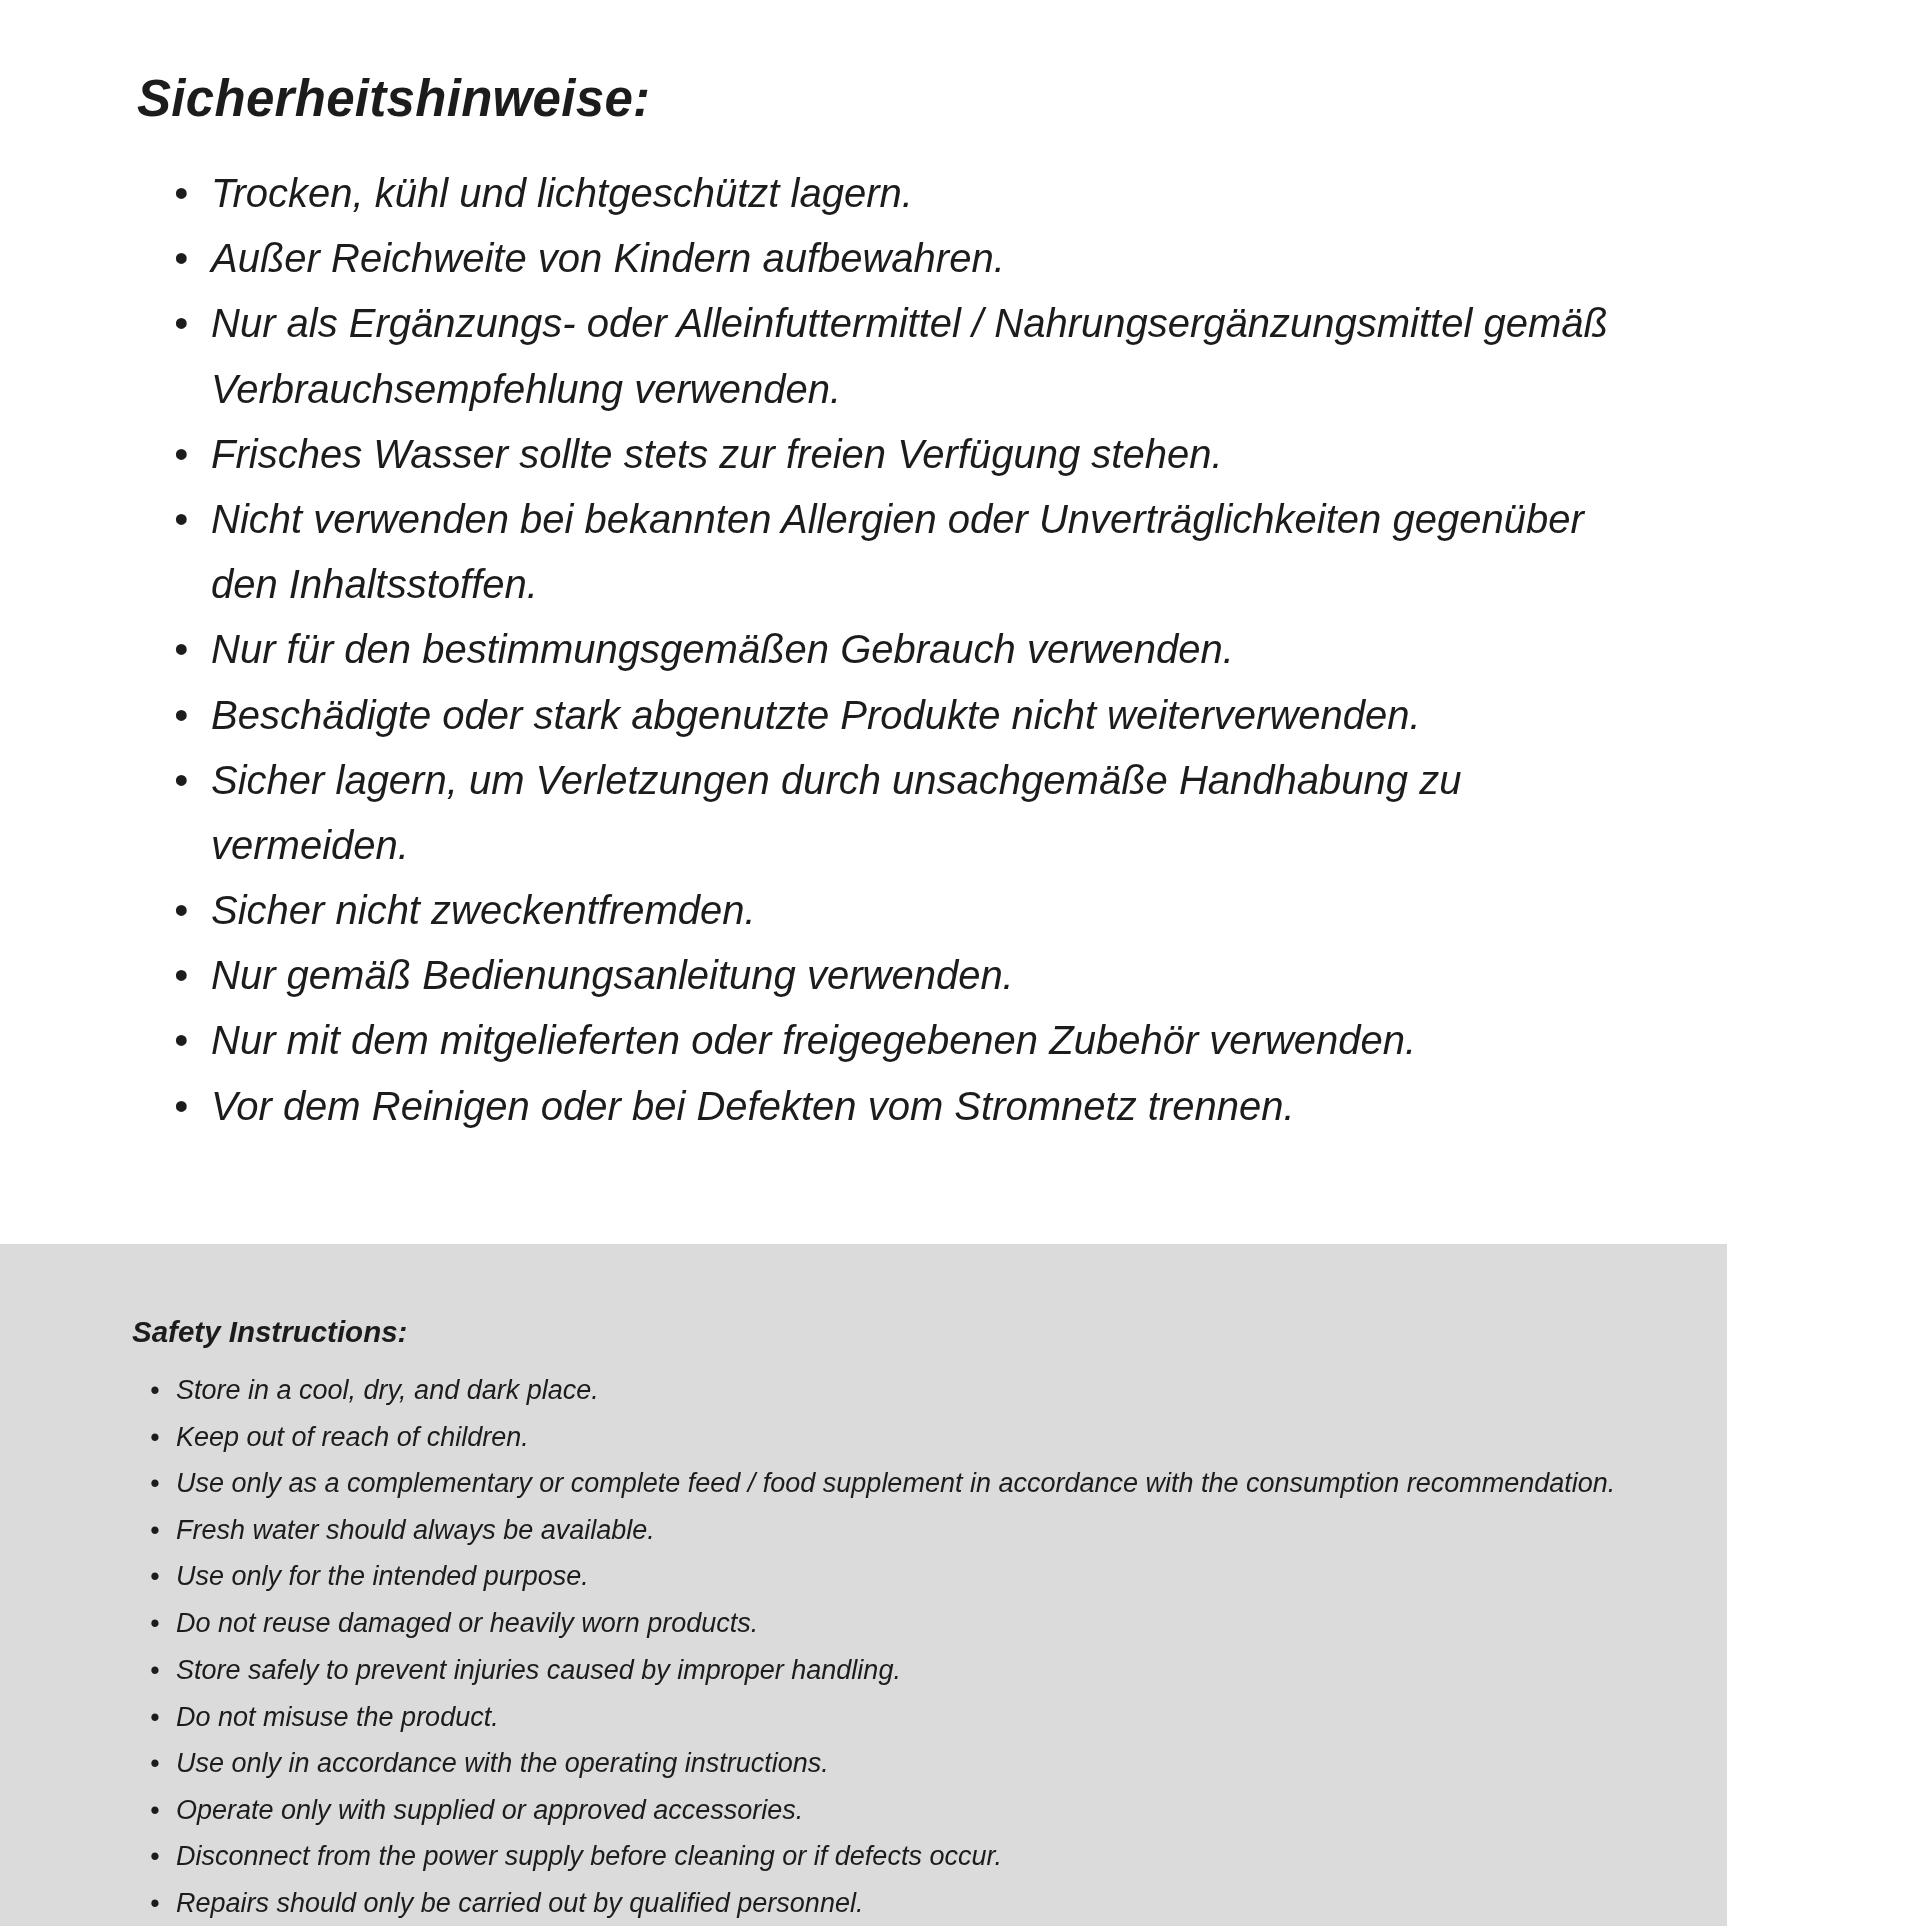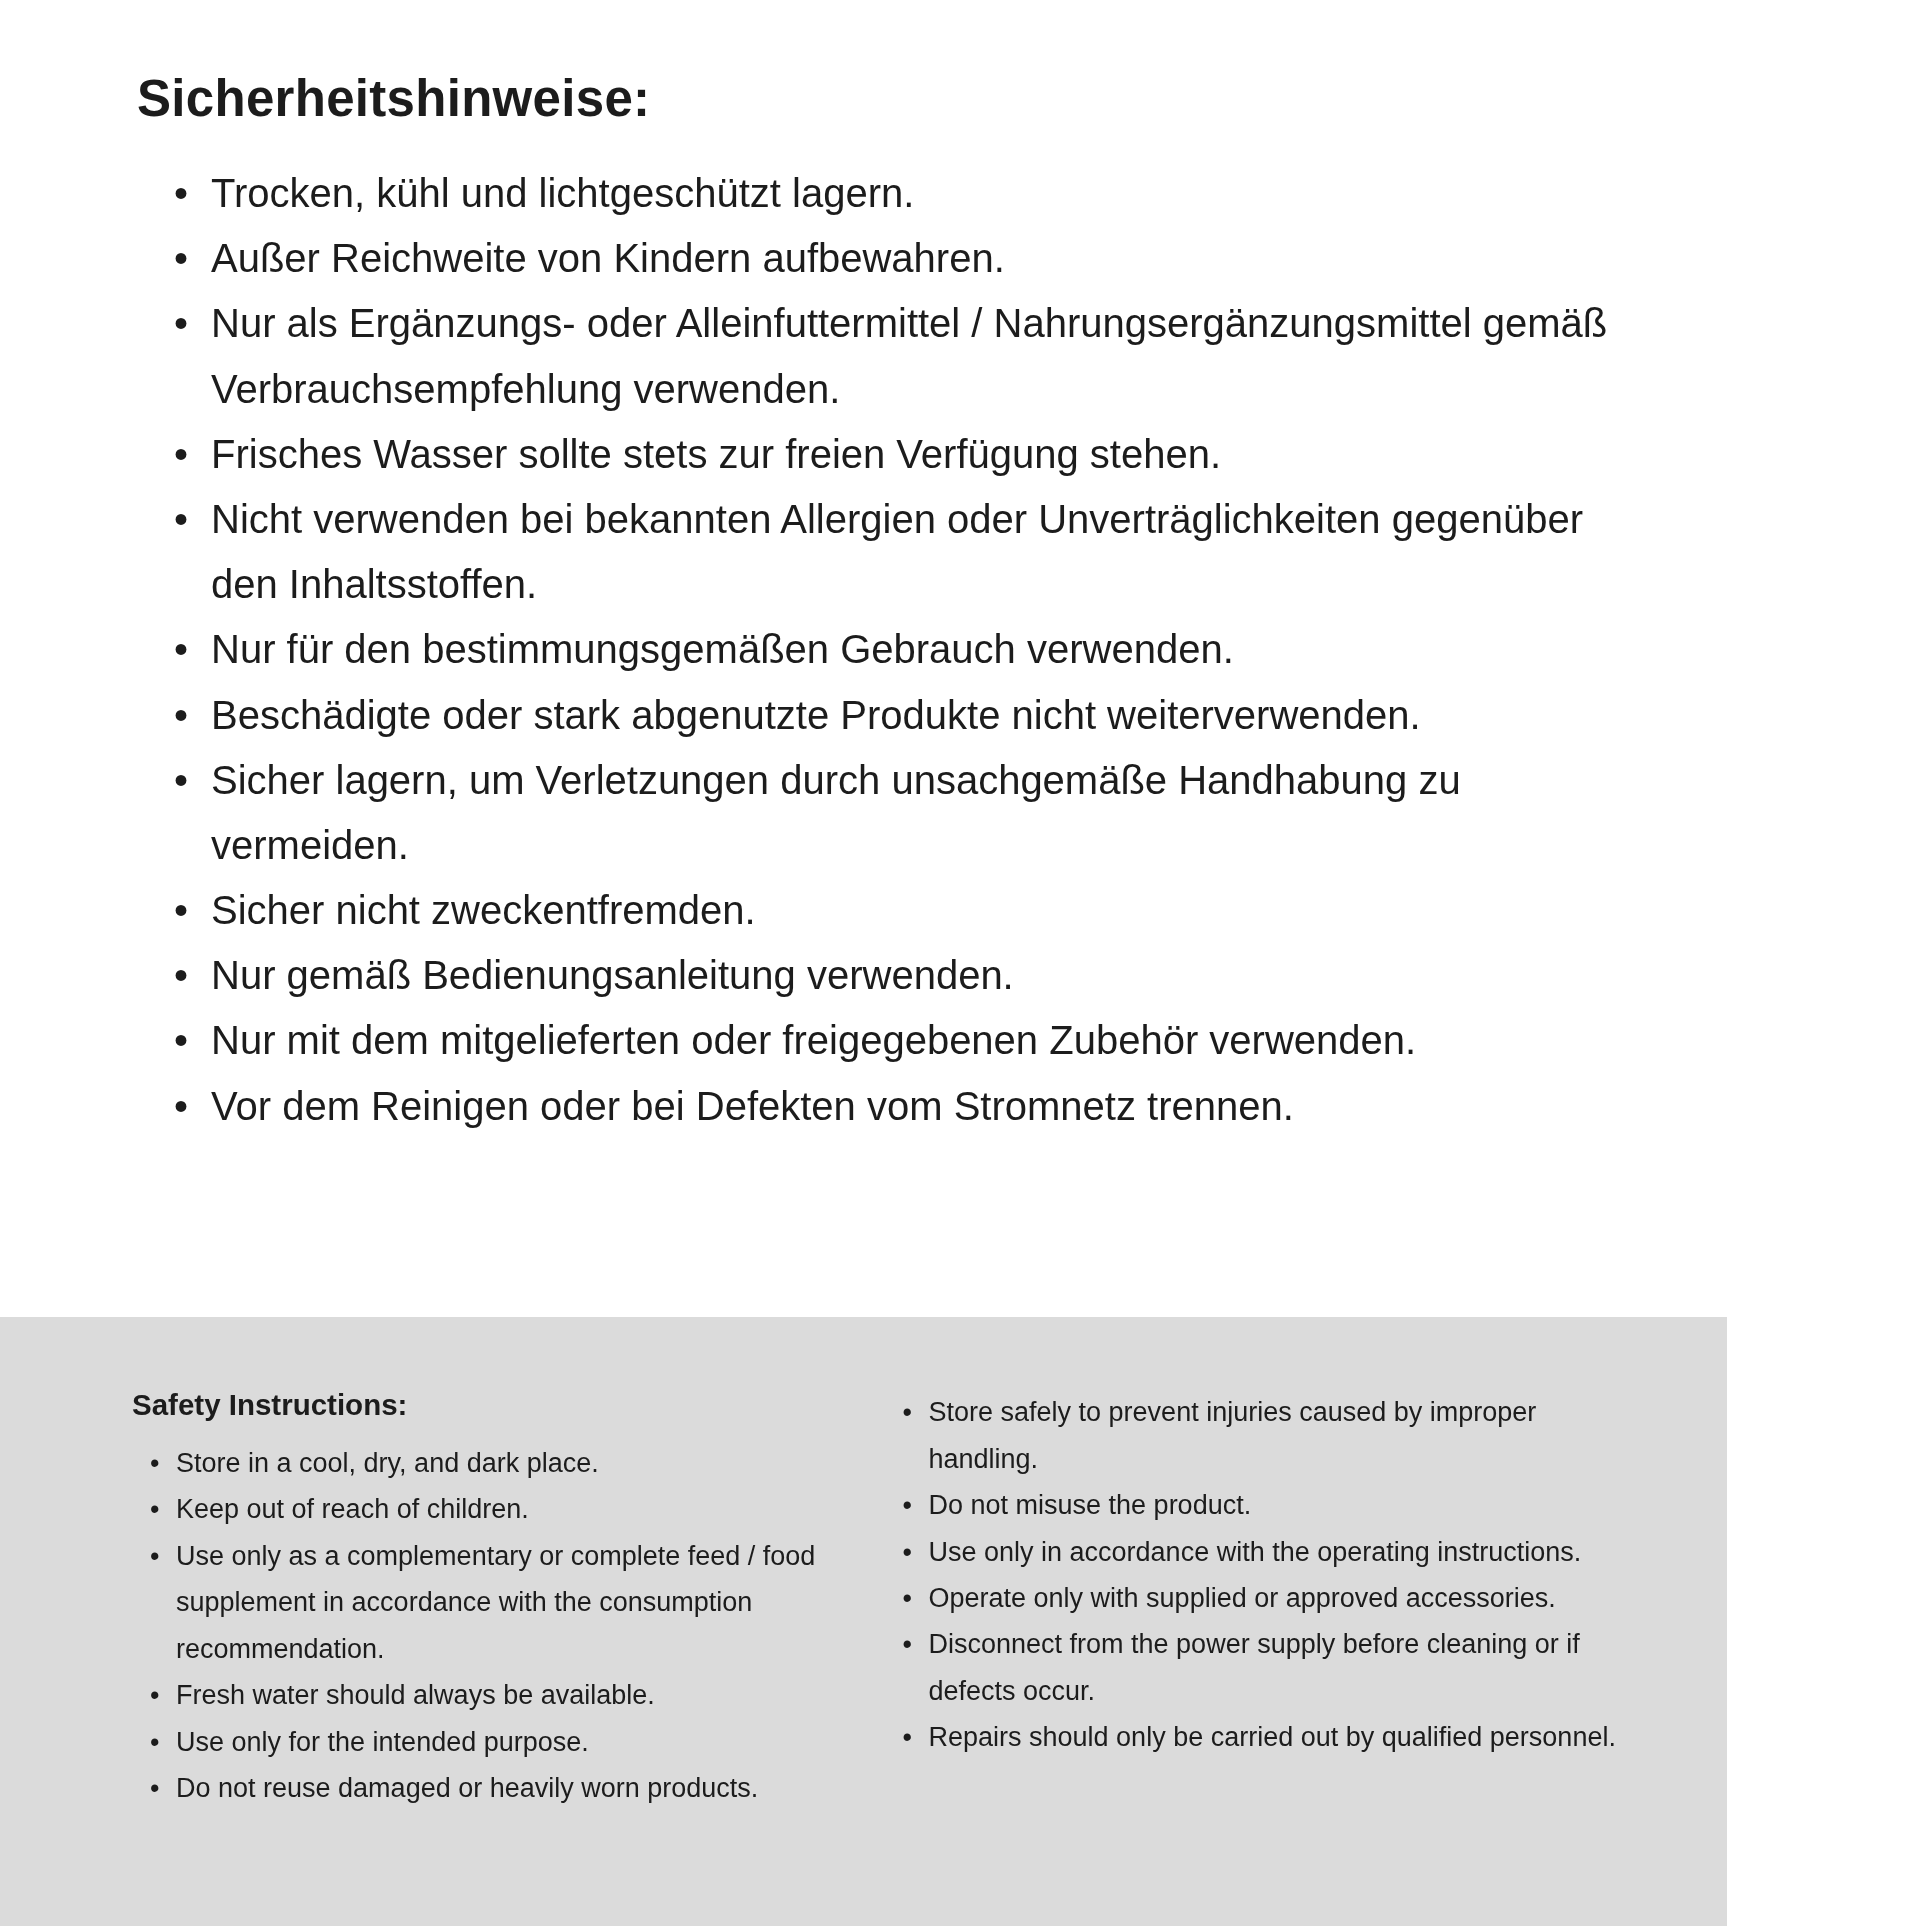--- a/index.html
+++ b/index.html
@@ -12,20 +12,21 @@
     background: #ffffff;
     font-family: "Liberation Sans", "DejaVu Sans", sans-serif;
     color: #1c1c1c;
     overflow: hidden;
   }
   .page {
     width: 1727px;
     height: 1926px;
     display: flex;
     flex-direction: column;
+    font-style: italic;
   }
 
   
   .german-section {
     box-sizing: border-box;
     height: 1317px;
     padding: 69px 116px 0 137px;
     background: #ffffff;
   }
   .german-title {
@@ -54,21 +55,21 @@
     line-height: 1.63;
   }
 
   
   .english-section {
     box-sizing: border-box;
     flex: 1;
     background: #dbdbdb;
     padding: 71px 90px 0 132px;
     display: flex;
-    flex-direction: row;
+    flex-direction: column;
   }
   .english-col {
     flex: 1;
   }
   .english-title {
     font-size: 29.5px;
     font-weight: 700;
     margin: 0 0 18px 0;
   }
   ul.english-list {

